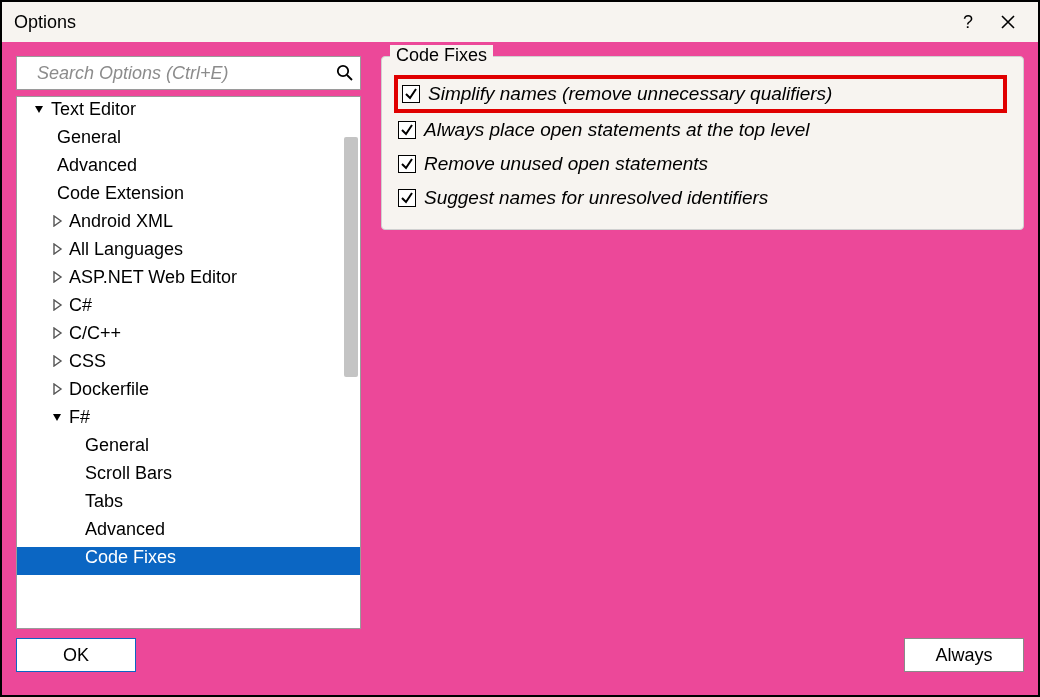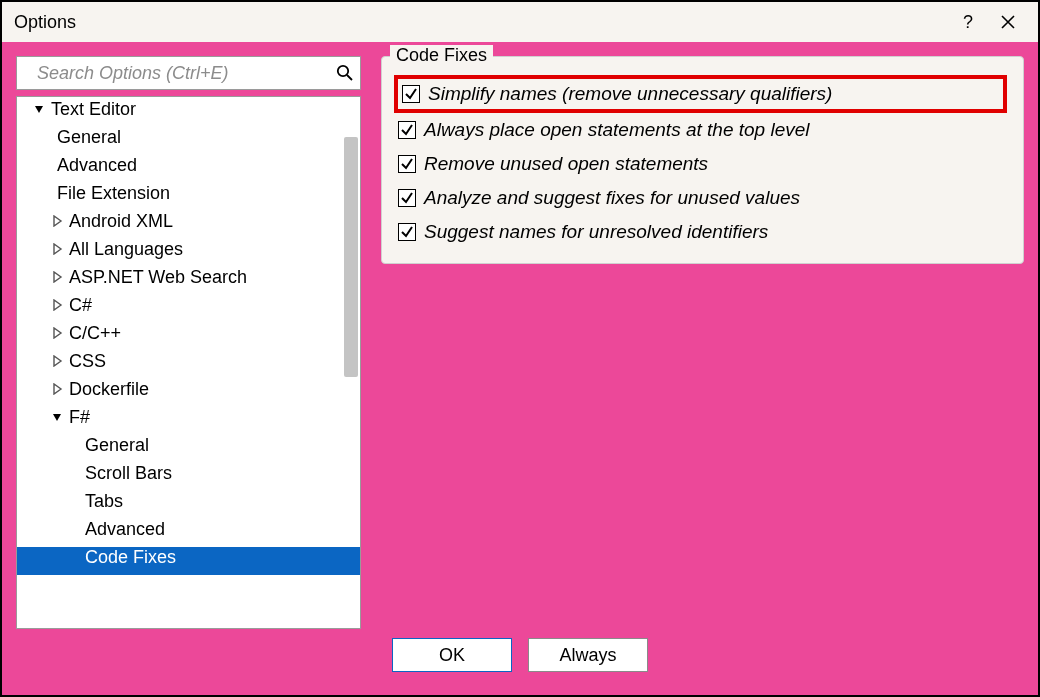--- a/index.html
+++ b/index.html
@@ -152,21 +152,21 @@
     background: #fff;
     display: inline-flex;
     align-items: center; justify-content: center;
   }
   .checkbox.checked svg { display:block; }
   .checkbox svg { display:none; width: 14px; height: 14px; }
   
   .footer {
     height: 66px;
     display: flex;
-    justify-content: center;
+    justify-content: space-between;
     align-items: center;
     padding: 0 14px 14px 14px;
     gap: 16px;
   }
   .btn {
     width: 120px;
     height: 34px;
     background: #fff;
     border: 1px solid #8a8a8a;
     font-size: 18px;
@@ -214,39 +214,39 @@
                 </svg></span>
             <span>Text Editor</span>
           </div>
           <div class="tree-item lvl2">
               <span>General</span>
             </div>
           <div class="tree-item lvl2">
               <span>Advanced</span>
             </div>
           <div class="tree-item lvl2">
-              <span>File Extension</span>
+              <span>Code Extension</span>
             </div>
           <div class="tree-item lvl2 haschild">
               <span class="tree-glyph"><svg viewBox="0 0 12 12">
                   <path d="M3 1 L3 11 L10 6 Z" fill="none" stroke="#555" stroke-width="1.4"></path>
                 </svg></span>
               <span>Android XML</span>
             </div>
           <div class="tree-item lvl2 haschild">
               <span class="tree-glyph"><svg viewBox="0 0 12 12">
                   <path d="M3 1 L3 11 L10 6 Z" fill="none" stroke="#555" stroke-width="1.4"></path>
                 </svg></span>
               <span>All Languages</span>
             </div>
           <div class="tree-item lvl2 haschild">
               <span class="tree-glyph"><svg viewBox="0 0 12 12">
                   <path d="M3 1 L3 11 L10 6 Z" fill="none" stroke="#555" stroke-width="1.4"></path>
                 </svg></span>
-              <span>ASP.NET Web Search</span>
+              <span>ASP.NET Web Editor</span>
             </div>
           <div class="tree-item lvl2 haschild">
               <span class="tree-glyph"><svg viewBox="0 0 12 12">
                   <path d="M3 1 L3 11 L10 6 Z" fill="none" stroke="#555" stroke-width="1.4"></path>
                 </svg></span>
               <span>C#</span>
             </div>
           <div class="tree-item lvl2 haschild">
               <span class="tree-glyph"><svg viewBox="0 0 12 12">
                   <path d="M3 1 L3 11 L10 6 Z" fill="none" stroke="#555" stroke-width="1.4"></path>
@@ -318,28 +318,20 @@
               </svg>
             </span>
           <span>Remove unused open statements</span>
         </div>
         <div class="cb-row">
           <span class="checkbox checked">
               <svg viewBox="0 0 14 14">
                 <path d="M2 7 L6 11 L12 2" stroke="#000" stroke-width="2" fill="none"></path>
               </svg>
             </span>
-          <span>Analyze and suggest fixes for unused values</span>
-        </div>
-        <div class="cb-row">
-          <span class="checkbox checked">
-              <svg viewBox="0 0 14 14">
-                <path d="M2 7 L6 11 L12 2" stroke="#000" stroke-width="2" fill="none"></path>
-              </svg>
-            </span>
           <span>Suggest names for unresolved identifiers</span>
         </div>
       </div>
     </div>
   </div>
 
   <div class="footer">
     <div class="btn primary">
         <span>OK</span>
       </div>

